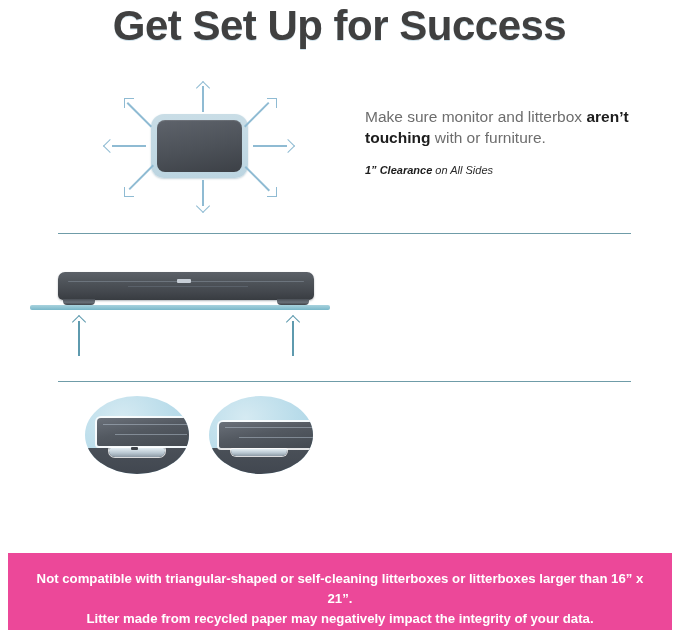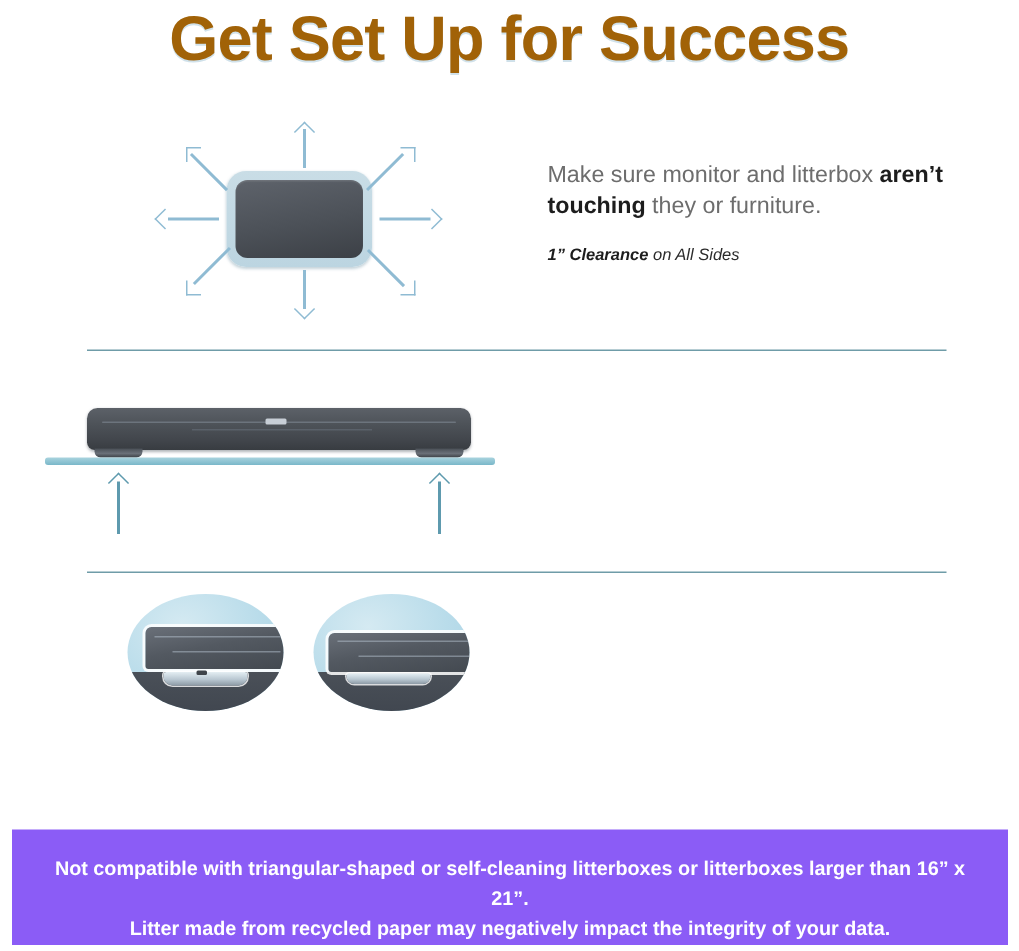--- a/index.html
+++ b/index.html
@@ -23,21 +23,21 @@
   
   .title {
     position: absolute;
     left: 0;
     top: 2px;
     width: 679px;
     text-align: center;
     font-size: 42px;
     font-weight: bold;
     letter-spacing: -0.5px;
-    color: #a16207;
+    color: #404040;
     text-shadow: 0 1px 0 rgba(120,170,195,0.35);
   }
 
   
   .divider {
     position: absolute;
     left: 58px;
     width: 573px;
     height: 1px;
     background: #6F9CA8;
@@ -209,21 +209,21 @@
     background: #3f444a;
   }
 
   
   .banner {
     position: absolute;
     left: 8px;
     top: 553px;
     width: 664px;
     height: 77px;
-    background: #8b5cf6;
+    background: #ec4899;
     color: #ffffff;
     box-sizing: border-box;
     padding: 16px 18px 0 18px;
     text-align: center;
     font-size: 13.2px;
     line-height: 20px;
     font-weight: bold;
   }
 </style>
 </head>
@@ -271,21 +271,21 @@
       <div class="head" style="left:2px; top:23px; transform:rotate(-90deg);"></div>
     </div>
 
     <div class="arrow" style="left:148px; top:86px; width:36px; height:36px;">
       <div class="shaft" style="left:2px; top:2px; width:34px; height:1.6px; transform:rotate(45deg); transform-origin:0 0;"></div>
       <div class="head" style="left:23px; top:23px; transform:rotate(180deg);"></div>
     </div>
   </div>
 
   <div class="row-text" style="left:365px; top:106px; width:280px;">
-    <span>Make sure monitor and litterbox </span><b>aren’t touching</b><span> they or furniture.</span>
+    <span>Make sure monitor and litterbox </span><b>aren’t touching</b><span> with or furniture.</span>
     <div class="emph">
       <b>1” Clearance</b><span> on All Sides</span>
     </div>
   </div>
 
   <div class="divider d1"></div>
 
   <div class="art2">
     <div class="device-side">
       <div class="bevel"></div>

